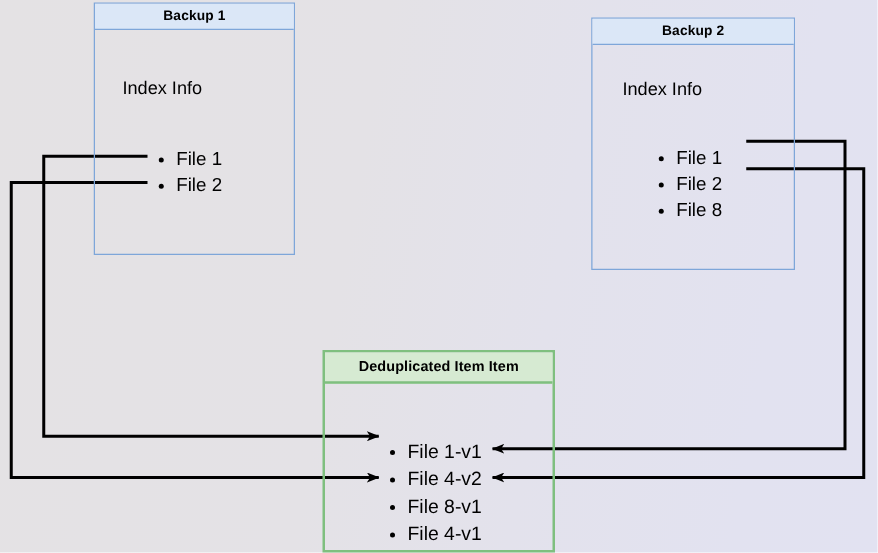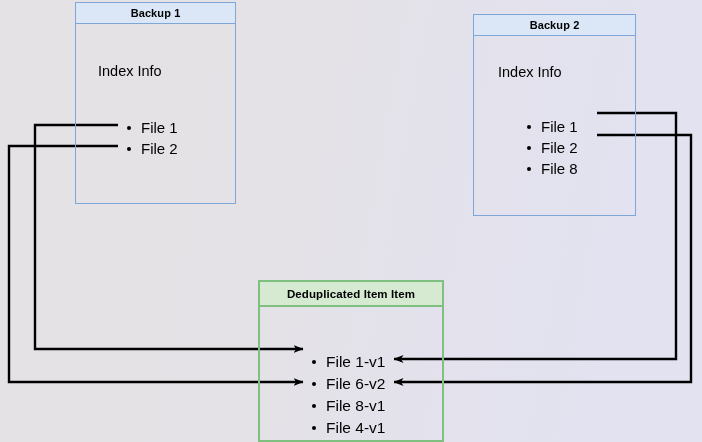--- a/index.html
+++ b/index.html
@@ -141,19 +141,19 @@
       <li>File 8</li>
     </ul>
   </div>
 
   <div class="box box-green" style="left:258px; top:280px; width:186px; height:162px;">
     <div class="box-header">
       <span>Deduplicated Item Item</span>
     </div>
     <ul class="bullet-list dedup" style="left:50px; top:57px;margin-top:12px;">
       <li>File 1-v1</li>
-      <li>File 6-v2</li>
+      <li>File 4-v2</li>
       <li>File 8-v1</li>
       <li>File 4-v1</li>
     </ul>
   </div>
 
 </div>
 
 </body></html>

